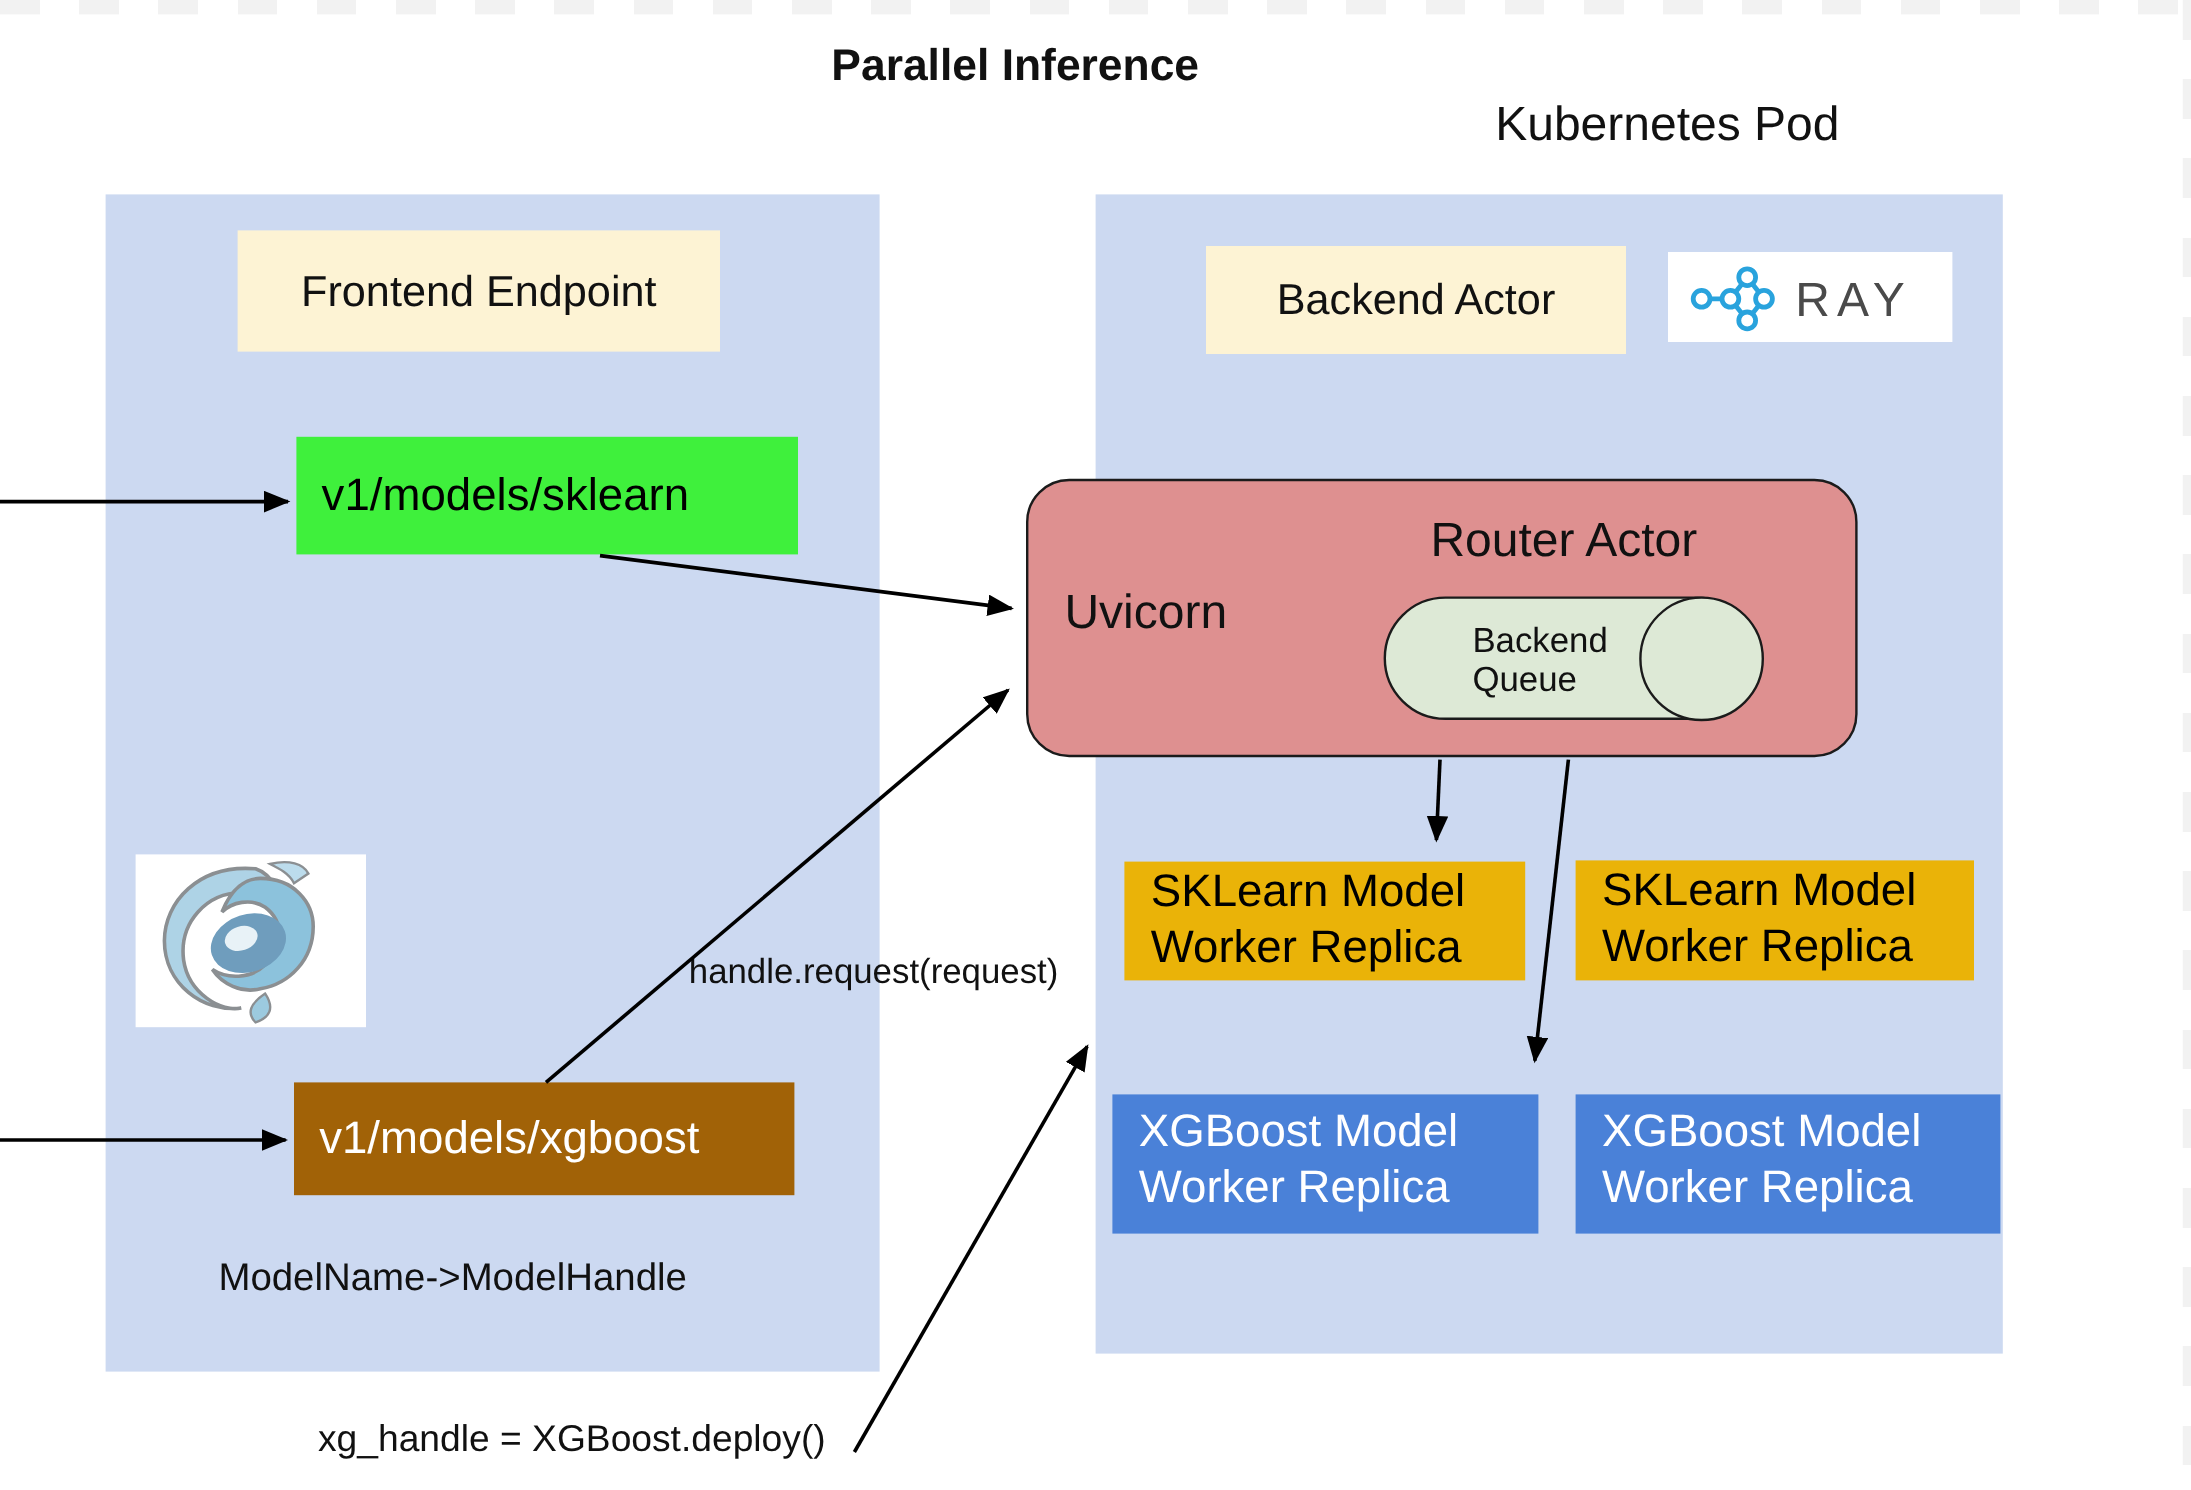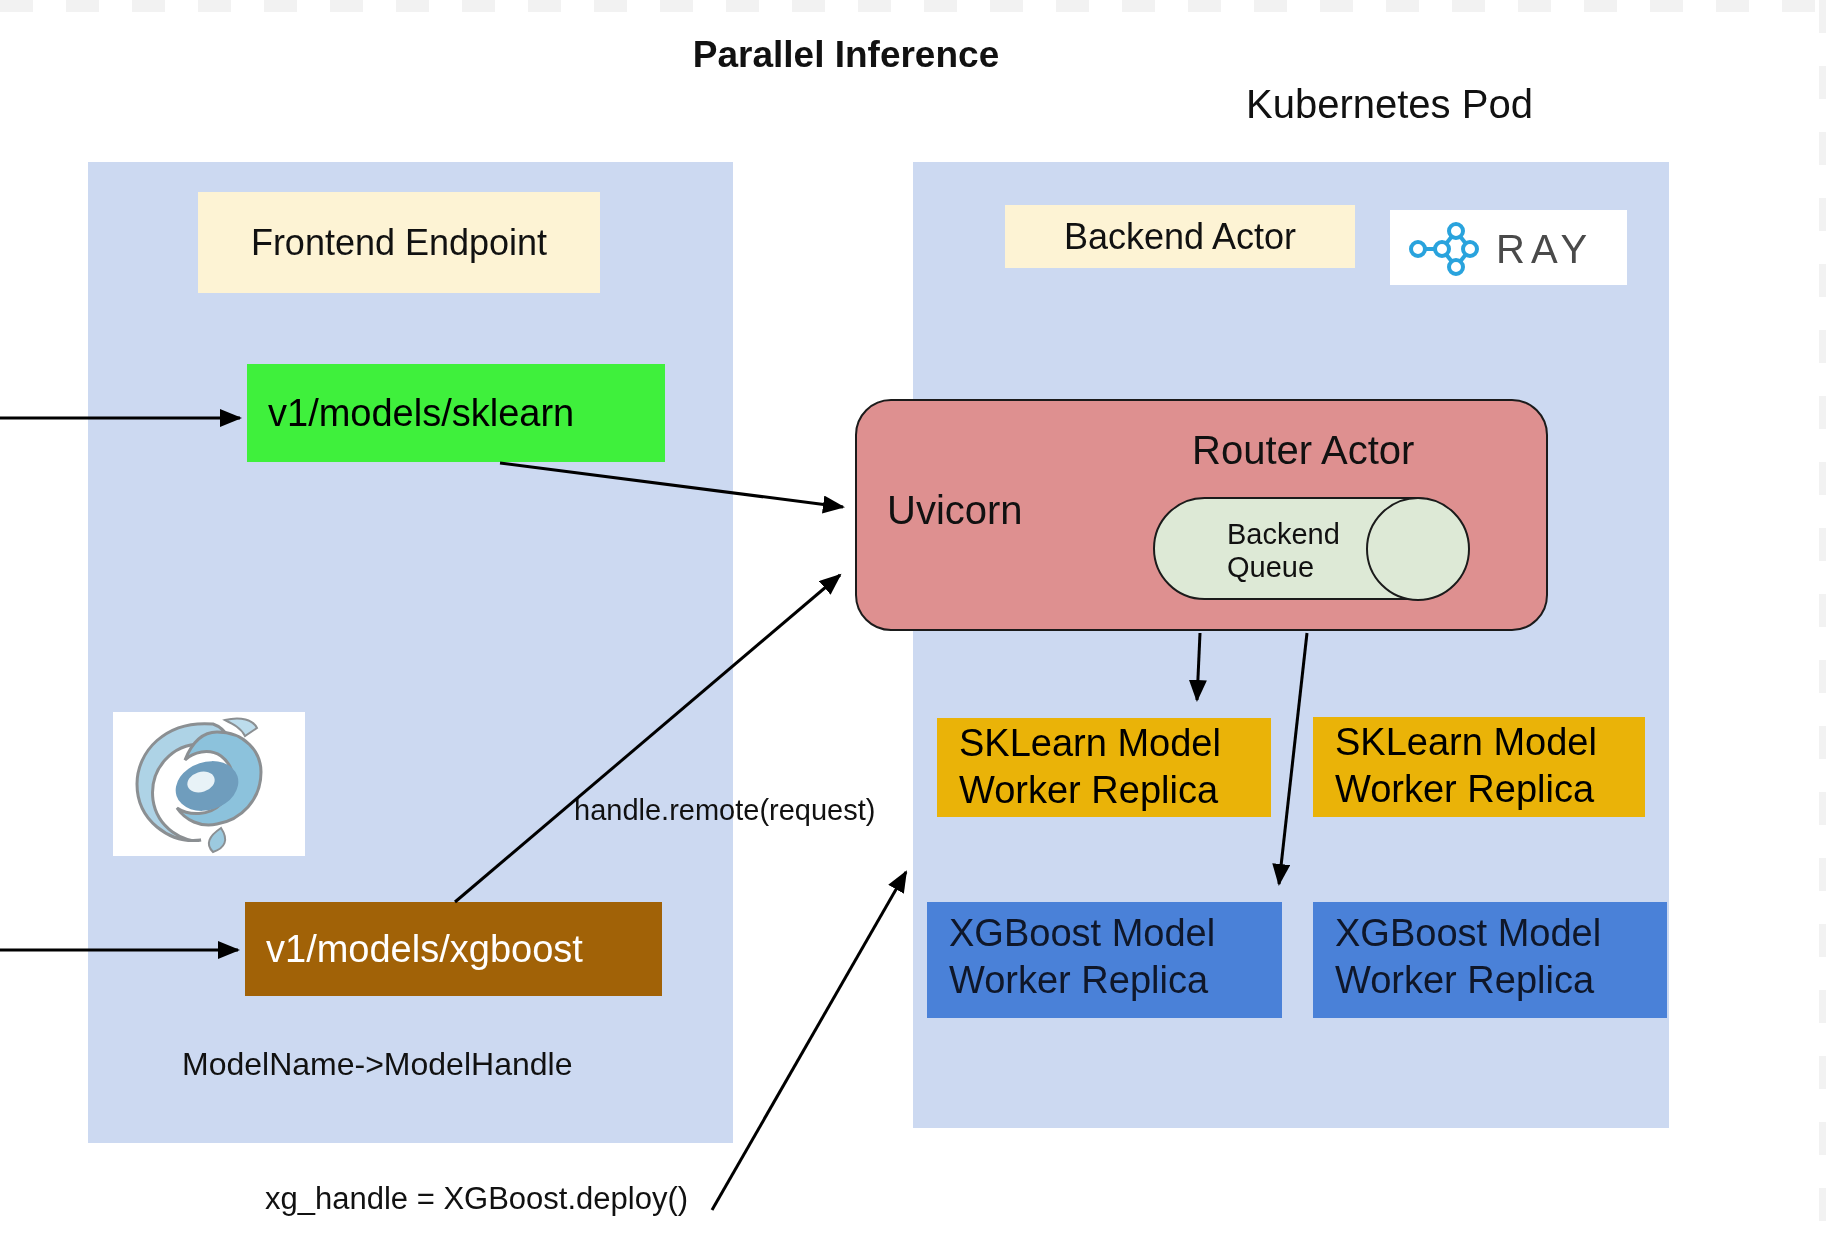--- a/index.html
+++ b/index.html
@@ -13,41 +13,41 @@
     background:repeating-linear-gradient(180deg,#f2f2f2 0 33px,#ffffff 33px 66px);}
   .panel{background:#ccd9f1;}
   .panel-left{left:88px;top:162px;width:645px;height:981px;}
   .panel-right{left:913px;top:162px;width:756px;height:966px;}
   .title{left:596px;top:34px;width:500px;text-align:center;
          font-size:37px;font-weight:bold;letter-spacing:0px;}
   .k8s-label{left:1246px;top:82px;font-size:40px;}
   .cream{background:#fdf3d4;display:flex;align-items:center;justify-content:center;
          font-size:36px;}
   .frontend-box{left:198px;top:192px;width:402px;height:101px;}
-  .backend-box{left:1005px;top:205px;width:350px;height:63px;}
+  .backend-box{left:1005px;top:205px;width:350px;height:90px;}
   .route{display:flex;align-items:center;padding-left:21px;font-size:38px;}
   .route-sklearn{left:247px;top:364px;width:397px;height:98px;background:#3ff03c;color:#000;}
   .route-xgboost{left:245px;top:902px;width:396px;height:94px;background:#a16207;color:#fff;}
   .tornado-caption{left:113px;top:592px;font-size:40px;line-height:52px;}
   .tornado-logo-box{left:113px;top:712px;width:192px;height:144px;background:#ffffff;}
   .model-map-note{left:182px;top:1046px;font-size:32px;}
   .ray-box{left:1390px;top:210px;width:237px;height:75px;background:#ffffff;
            display:flex;align-items:center;justify-content:center;}
   .router-box{left:855px;top:399px;width:693px;height:232px;background:#de9090;
               border:2.5px solid #1b1b1b;border-radius:36px;box-sizing:border-box;}
   .router-title{left:1192px;top:428px;font-size:40px;}
   .uvicorn-label{left:887px;top:488px;font-size:40px;}
   .queue-pill{left:1153px;top:497px;width:313px;height:103px;background:#dde9d6;
               border:2.5px solid #1b1b1b;border-radius:52px;box-sizing:border-box;}
   .queue-circle{left:1366px;top:497px;width:104px;height:104px;background:#dde9d6;
               border:2.5px solid #1b1b1b;border-radius:50%;box-sizing:border-box;}
   .queue-text{left:1227px;top:518px;font-size:29px;line-height:33px;}
   .worker{font-size:38px;line-height:47px;padding-left:22px;box-sizing:border-box;}
   .worker-green{background:#eab308;color:#000;padding-top:2px;}
-  .worker-blue{background:#4a81d8;color:#0f172a;padding-top:8px;}
+  .worker-blue{background:#4a81d8;color:#ffffff;padding-top:8px;margin-top:10px;}
   .wg1{left:937px;top:718px;width:334px;height:99px;}
   .wg2{left:1313px;top:717px;width:332px;height:100px;}
   .wb1{left:927px;top:902px;width:355px;height:116px;}
   .wb2{left:1313px;top:902px;width:354px;height:116px;}
   .handle-remote{left:574px;top:794px;font-size:29px;}
   .deploy-code{left:265px;top:1181px;font-size:31px;line-height:36px;}
   svg.arrows{left:0;top:0;width:1826px;height:1242px;pointer-events:none;}
   svg.arrows line{stroke:#000;stroke-width:3;}
 </style>
 </head>
@@ -130,21 +130,21 @@
   </div>
   <div class="abs worker worker-blue wb1">
     <div>XGBoost Model</div>
     <div>Worker Replica</div>
   </div>
   <div class="abs worker worker-blue wb2">
     <div>XGBoost Model</div>
     <div>Worker Replica</div>
   </div>
 
-  <div class="abs handle-remote">handle.remote(request)</div>
+  <div class="abs handle-remote">handle.request(request)</div>
   <div class="abs deploy-code">
     <div>xg_handle = XGBoost.deploy()</div>
   </div>
 
   <svg class="abs arrows">
     <defs>
       <marker id="ah" markerUnits="userSpaceOnUse" markerWidth="26" markerHeight="20" refX="20" refY="9" orient="auto">
         <path d="M0,0 L22,9 L0,18 z" fill="#000"></path>
       </marker>
     </defs>

